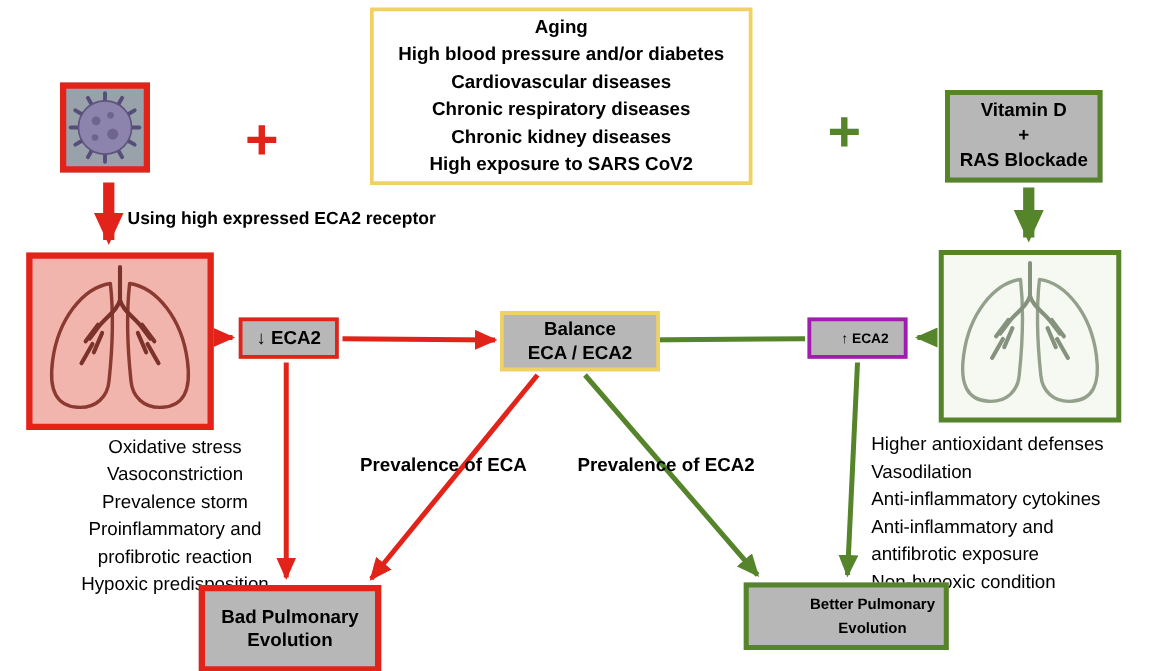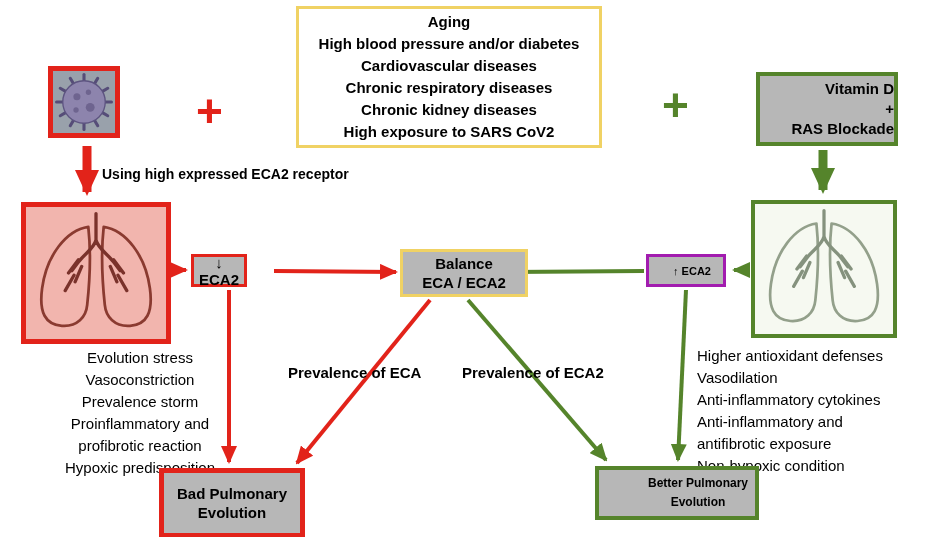--- a/index.html
+++ b/index.html
@@ -13,28 +13,28 @@
     display:flex;flex-direction:column;align-items:center;justify-content:center;
     font-weight:bold;text-align:center;box-sizing:border-box;
   }
   .txt{position:absolute;z-index:2;}
 
   #risk-box{left:296px;top:6px;width:306px;height:142px;background:#fff;
     border:3px solid #f0d264;font-size:15px;line-height:22px;}
   #virus-box{left:48px;top:66px;width:72px;height:72px;border:5px solid #e2231a;background:#99a1ab;}
   #plus-red{left:196px;top:84px;font-size:46px;font-weight:bold;color:#e2231a;}
   #plus-green{left:662px;top:78px;font-size:46px;font-weight:bold;color:#55842b;}
-  #vitamin-box{left:756px;top:72px;width:142px;height:74px;border:4px solid #55842b;
-    font-size:15px;line-height:20px;align-items:flex-end;}
+  #vitamin-box{left:756px;top:72px;width:126px;height:74px;border:4px solid #55842b;
+    font-size:15px;line-height:20px;}
   #receptor-label{left:102px;top:166px;font-size:14px;font-weight:bold;}
   #lungs-left{left:21px;top:202px;width:150px;height:142px;border:5px solid #e2231a;
     background:#f2b5ae;padding:4px;}
   #lungs-right{left:751px;top:200px;width:146px;height:138px;border:4px solid #55842b;
     background:#f6f9f1;padding:4px;}
-  #eca2-down{left:191px;top:254px;width:56px;height:33px;border:3px solid #e2231a;font-size:15px;}
+  #eca2-down{left:191px;top:254px;width:80px;height:33px;border:3px solid #e2231a;font-size:15px;}
   #balance{left:400px;top:249px;width:128px;height:48px;border:3px solid #f0d264;
     font-size:15px;line-height:19px;}
   #eca2-up{left:646px;top:254px;width:80px;height:33px;border:3px solid #a21caf;font-size:11px;padding-left:12px;}
   #left-effects{left:35px;top:347px;width:210px;text-align:center;font-size:15px;line-height:22px;}
   #right-effects{left:697px;top:345px;width:232px;text-align:left;font-size:15px;line-height:22px;}
   #prevalence-eca{left:288px;top:364px;font-size:15px;font-weight:bold;}
   #prevalence-eca2{left:462px;top:364px;font-size:15px;font-weight:bold;}
   #bad-box{left:159px;top:468px;width:146px;height:70px;border:5px solid #e2231a;
     font-size:15px;line-height:19px;}
   #better-box{left:595px;top:466px;width:164px;height:54px;border:4px solid #55842b;
@@ -148,21 +148,21 @@
   <div class="node" id="eca2-down">↓ ECA2</div>
 
   <div class="node" id="balance">
     <div>Balance</div>
     <div>ECA / ECA2</div>
   </div>
 
   <div class="node" id="eca2-up">↑ ECA2</div>
 
   <div class="txt" id="left-effects">
-    <div>Evolution stress</div>
+    <div>Oxidative stress</div>
     <div>Vasoconstriction</div>
     <div>Prevalence storm</div>
     <div>Proinflammatory and</div>
     <div>profibrotic reaction</div>
     <div>Hypoxic predisposition</div>
   </div>
 
   <div class="txt" id="right-effects">
     <div>Higher antioxidant defenses</div>
     <div>Vasodilation</div>

